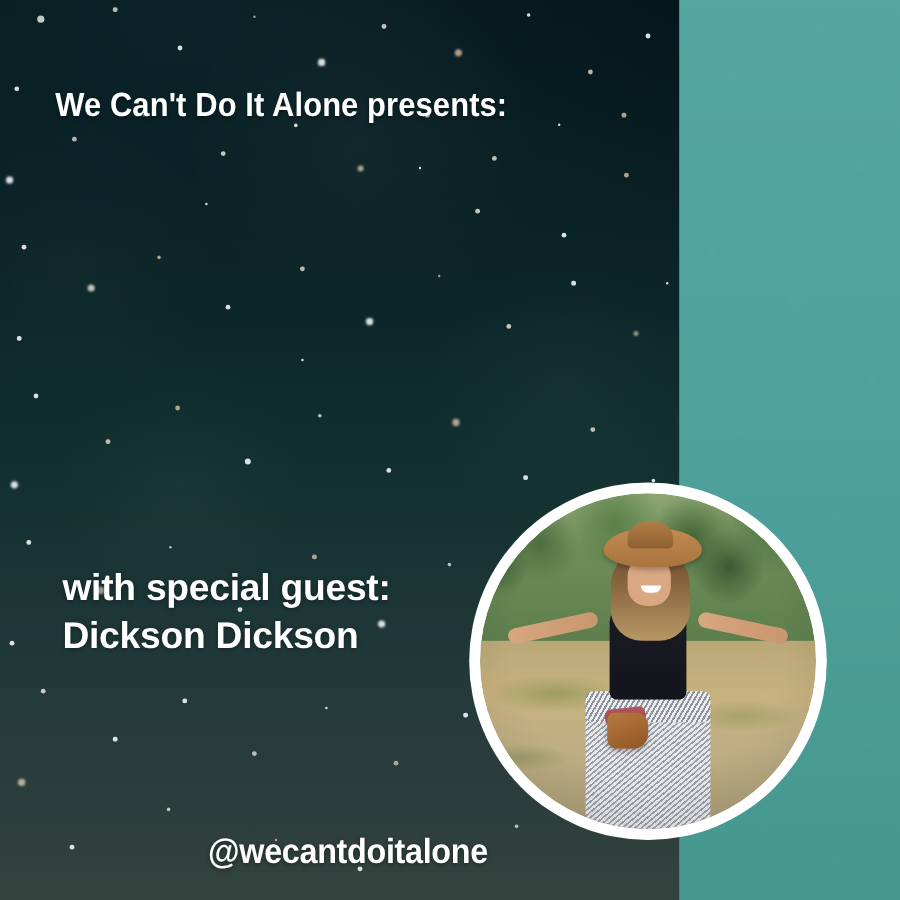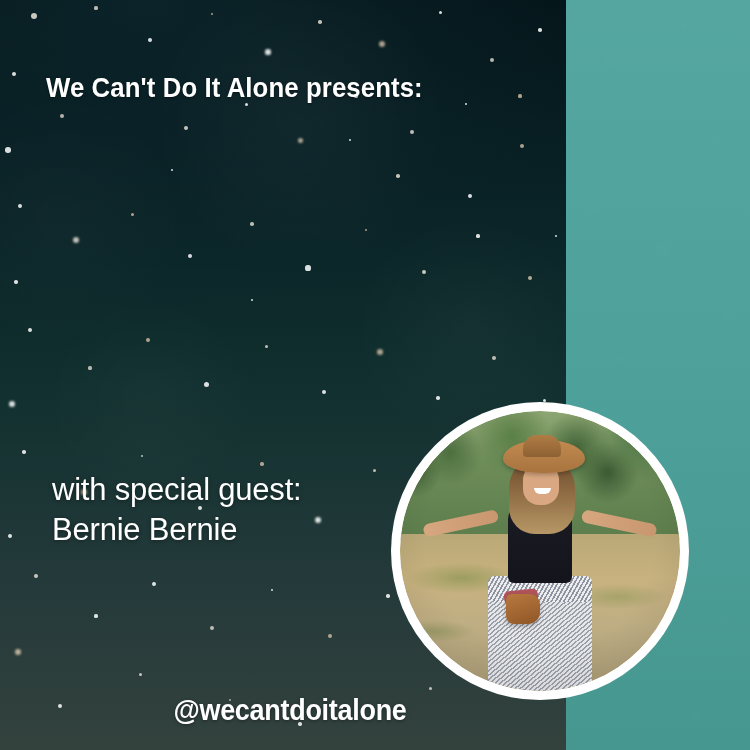--- a/index.html
+++ b/index.html
@@ -55,21 +55,21 @@
     font-size:88px;
     line-height:.92;
     letter-spacing:-1px;
     text-transform:uppercase;
     text-shadow:0 2px 5px rgba(0,0,0,.35);
   }
   .title .l1{display:block;transform:scaleY(1.16) scaleX(1.0);transform-origin:left top;}
   .title .l2{display:block;margin-top:30px;transform:scaleY(1.16);transform-origin:left top;}
   .guest{
     position:absolute;left:52px;top:470px;
-    color:#fff;font-size:31px;font-weight:400;
+    color:#fff;font-size:31px;font-weight:700;
     line-height:1.28;
     letter-spacing:-.2px;
     text-shadow:0 1px 4px rgba(0,0,0,.4);
     white-space:nowrap;
   }
   .handle{
     position:absolute;left:0;top:694px;width:580px;
     text-align:center;
     color:#fff;font-size:29px;font-weight:700;
     letter-spacing:-.3px;
@@ -246,21 +246,21 @@
       <span class="speck" style="left: 153px; top: 615px; width: 10px; height: 10px; opacity: 0.07; filter: blur(1.5px);"></span>
       <span class="speck" style="left: 56px; top: 668px; width: 8px; height: 8px; opacity: 0.08; filter: blur(1.5px);"></span>
       <span class="speck" style="left: 125px; top: 711px; width: 10px; height: 10px; opacity: 0.07; filter: blur(1.5px);"></span>
     </div>
 
   <div class="presents">We Can't Do It Alone presents:</div>
 
 
   <div class="guest">
     <div>with special guest:</div>
-    <div>Bernie Bernie</div>
+    <div>Dickson Dickson</div>
   </div>
 
   <div class="photo-wrap">
     <div class="photo">
       <div class="ph-sky"></div>
       <div class="ph-trees"></div>
       <div class="ph-ground"></div>
       <div class="fig">
         <div class="arm arm-l"></div>
         <div class="arm arm-r"></div>

